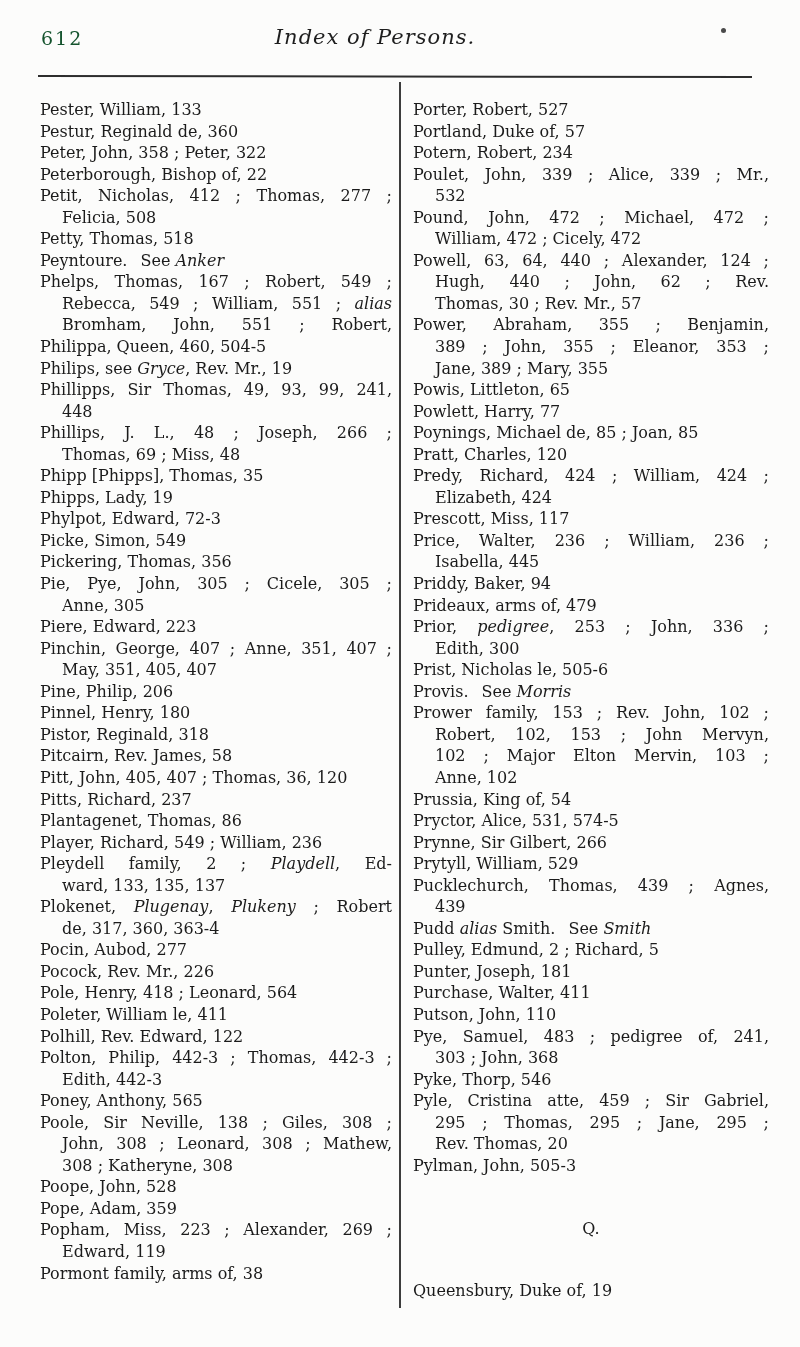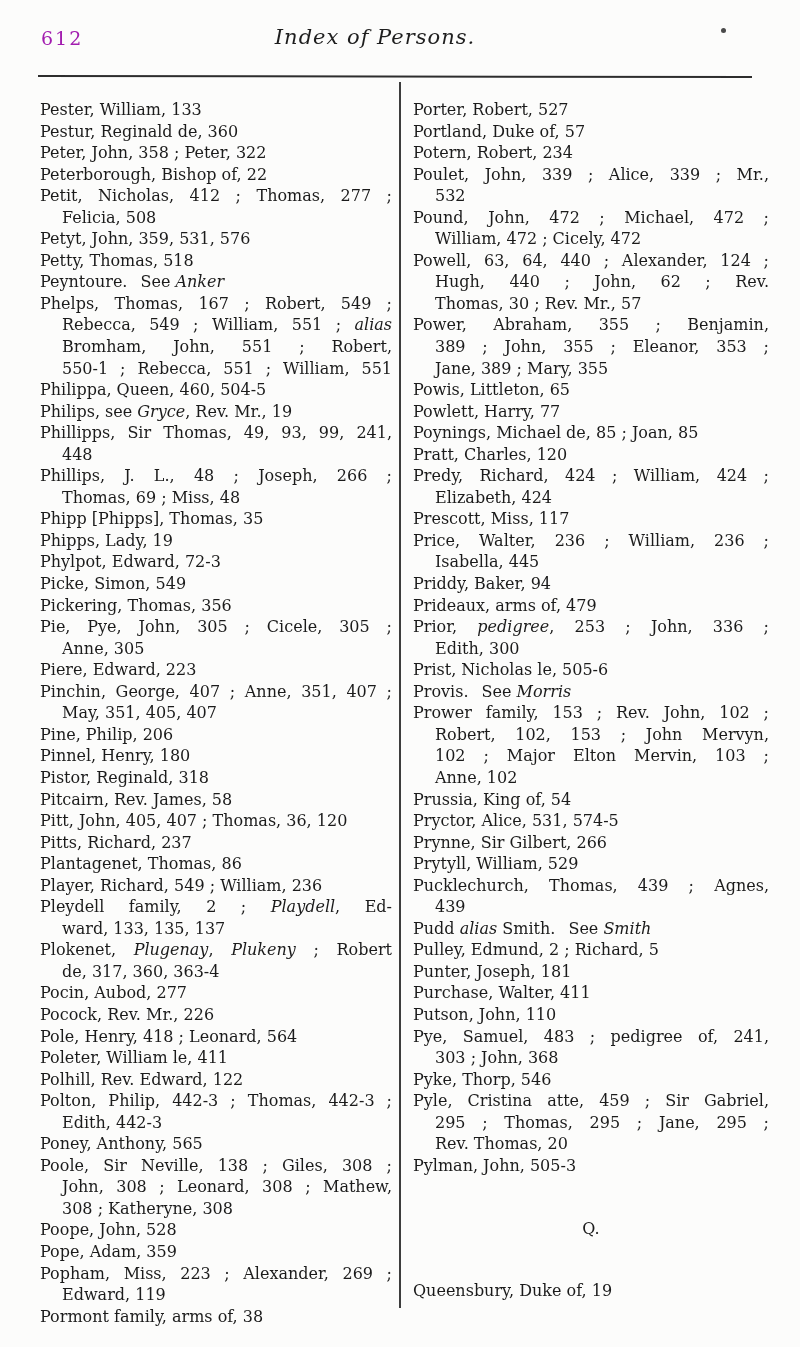--- a/index.html
+++ b/index.html
@@ -6,21 +6,21 @@
   .page{
     position:relative;
     width:800px;height:1347px;
     background:#fcfcfb;
     font-family:"DejaVu Serif","Liberation Serif",serif;
     color:#1b1b1b;
     overflow:hidden;
   }
   .pagenum{
     position:absolute;left:41px;top:27px;
-    font-size:19px;letter-spacing:2px;color:#a21caf;
+    font-size:19px;letter-spacing:2px;color:#14532d;
   }
   .title{
     position:absolute;left:-50px;right:0;top:25px;
     text-align:center;font-style:italic;
     font-size:21px;color:#1e1e1e;letter-spacing:1px;
   }
   .speck{
     position:absolute;left:721px;top:28px;width:5px;height:5px;
     background:#4a4a4a;border-radius:50%;
   }
@@ -53,27 +53,25 @@
   <div class="speck"></div>
   <div class="rule"></div>
   <div class="divider"></div>
   <div class="col col-left" id="col-left">
       <div class="line"><span>Pester, William, 133</span></div>
       <div class="line"><span>Pestur, Reginald de, 360</span></div>
       <div class="line"><span>Peter, John, 358 ; Peter, 322</span></div>
       <div class="line"><span>Peterborough, Bishop of, 22</span></div>
       <div class="line just"><span>Petit, Nicholas, 412 ; Thomas, 277 ;</span></div>
       <div class="line ind"><span>Felicia, 508</span></div>
-      <div class="line"><span>Petyt, John, 359, 531, 576</span></div>
       <div class="line"><span>Petty, Thomas, 518</span></div>
       <div class="line"><span>Peyntoure.  See </span><i>Anker</i></div>
       <div class="line just"><span>Phelps, Thomas, 167 ; Robert, 549 ;</span></div>
       <div class="line ind just"><span>Rebecca, 549 ; William, 551 ; </span><i>alias</i></div>
       <div class="line ind just"><span>Bromham, John, 551 ; Robert,</span></div>
-      <div class="line ind just"><span>550-1 ; Rebecca, 551 ; William, 551</span></div>
       <div class="line"><span>Philippa, Queen, 460, 504-5</span></div>
       <div class="line"><span>Philips, see </span><i>Gryce</i><span>, Rev. Mr., 19</span></div>
       <div class="line just"><span>Phillipps, Sir Thomas, 49, 93, 99, 241,</span></div>
       <div class="line ind"><span>448</span></div>
       <div class="line just"><span>Phillips, J. L., 48 ; Joseph, 266 ;</span></div>
       <div class="line ind"><span>Thomas, 69 ; Miss, 48</span></div>
       <div class="line"><span>Phipp [Phipps], Thomas, 35</span></div>
       <div class="line"><span>Phipps, Lady, 19</span></div>
       <div class="line"><span>Phylpot, Edward, 72-3</span></div>
       <div class="line"><span>Picke, Simon, 549</span></div>

